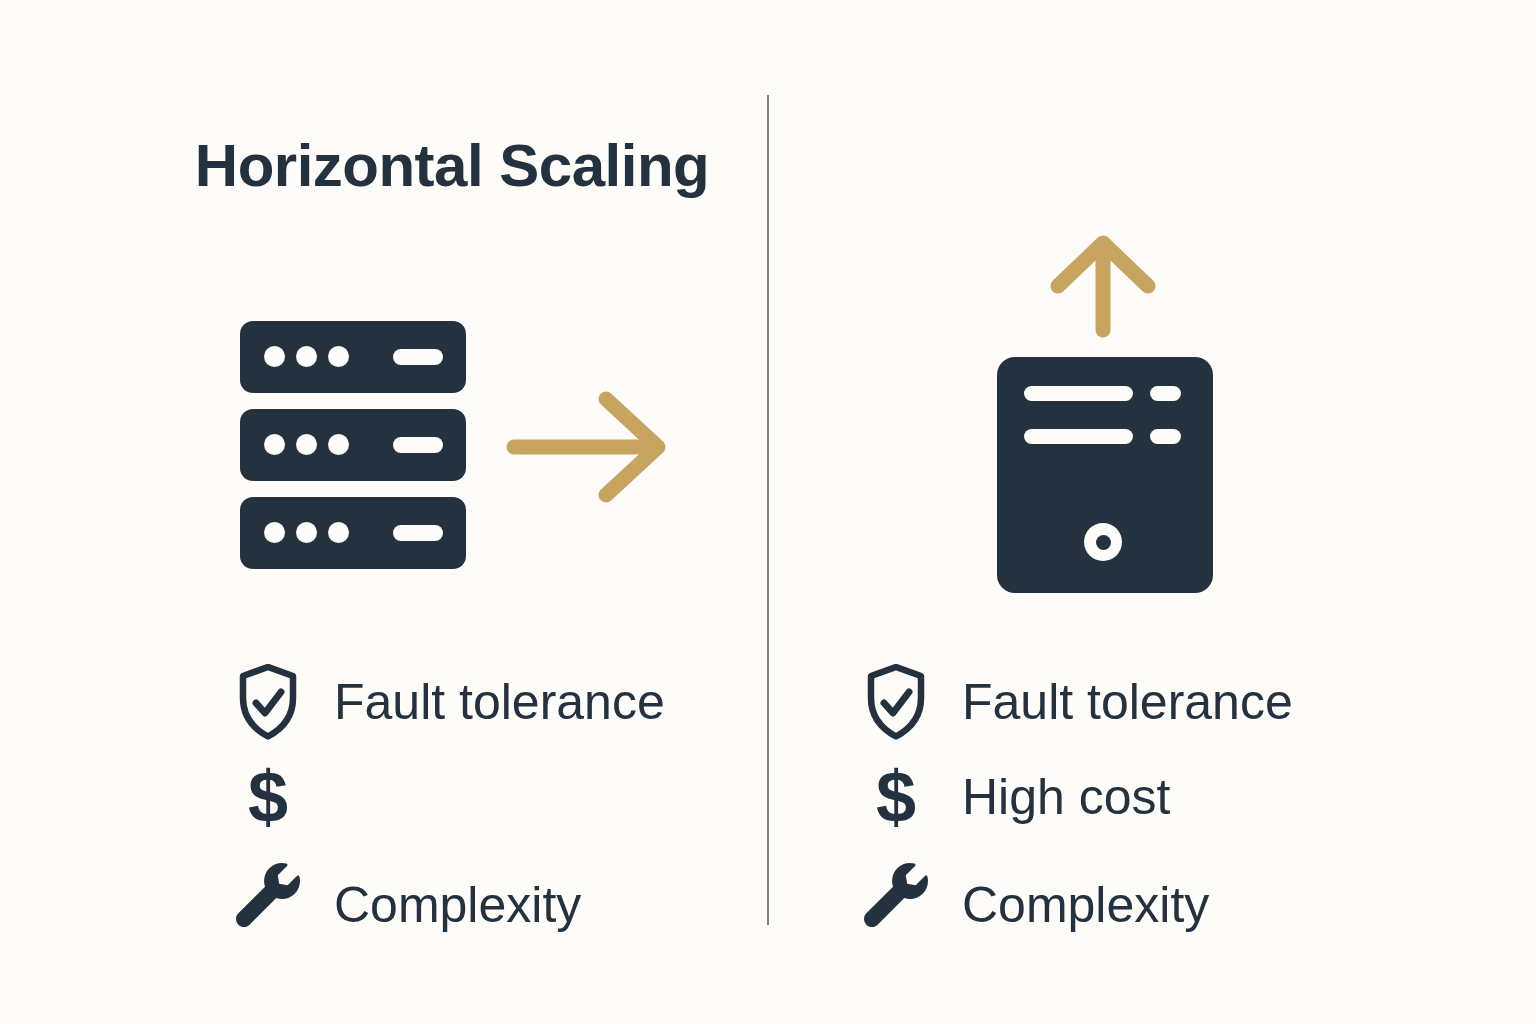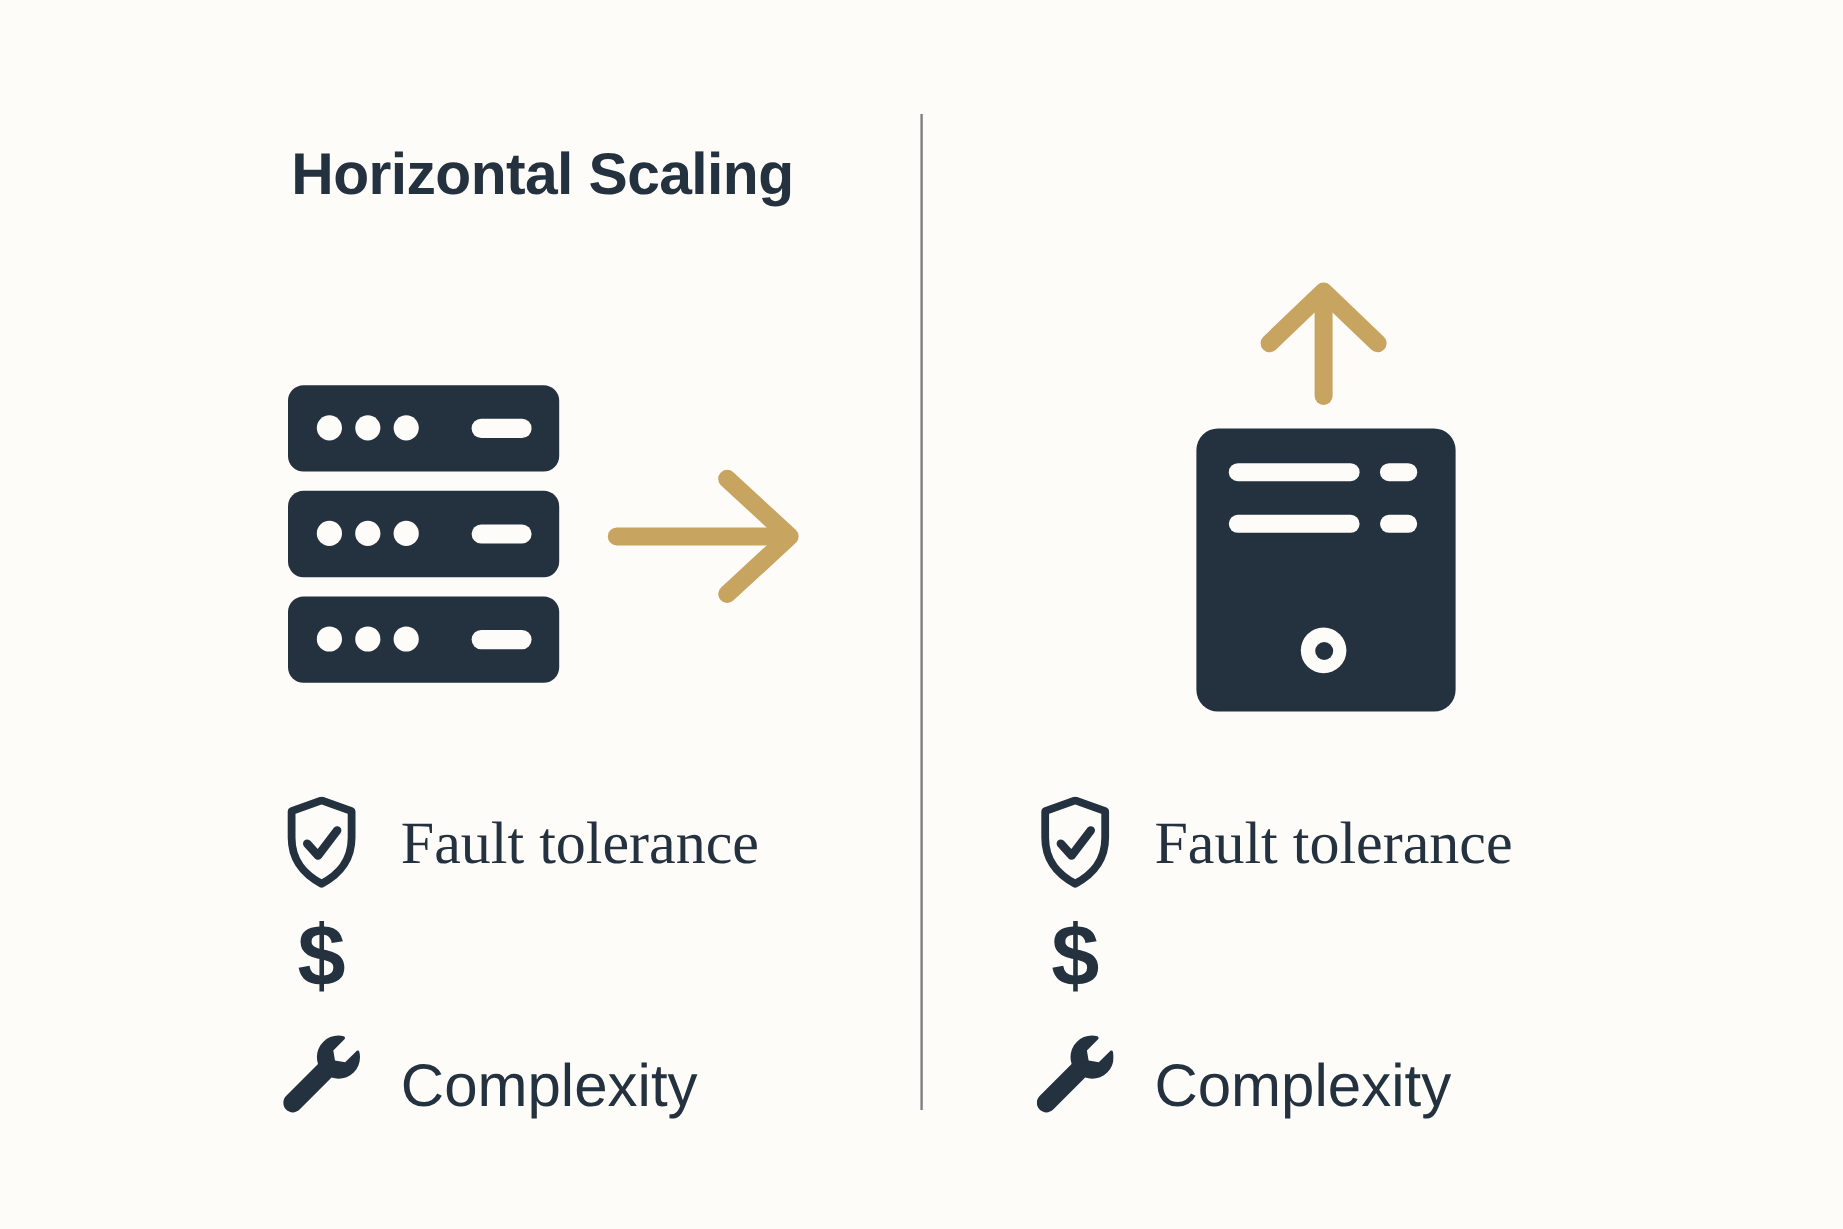--- a/index.html
+++ b/index.html
@@ -9,23 +9,23 @@
   }
   .canvas {
     position: relative;
     width: 1536px;
     height: 1024px;
     background: #fdfcf9;
     overflow: hidden;
   }
   .title {
     position: absolute;
-    top: 122px;
+    top: 136px;
     transform: translateX(-50%);
-    font-size: 49px;
+    font-size: 60px;
     font-weight: 600;
     letter-spacing: -0.5px;
     color: #24313e;
     line-height: 1;
     white-space: nowrap;
   }
   .title.left  { left: 452px; }
   .title.right { left: 1100px; }
 
   .divider {
@@ -131,21 +131,21 @@
     white-space: nowrap;
   }
   .dollar-glyph {
     font-size: 72px;
     font-weight: 700;
     color: #24313e;
     line-height: 1;
   }
   .col-l { left: 236px; }
   .col-r { left: 864px; }
-  .row-1 { top: 660px; font-family: Liberation Serif, serif; }
+  .row-1 { top: 660px; }
   .row-2 { top: 755px; }
   .row-3 { top: 846px; align-items: flex-end; }
 </style>
 </head>
 <body>
 
 <div class="canvas">
 
   <div class="title left">Horizontal Scaling</div>
 
@@ -218,20 +218,21 @@
       <svg width="62" height="76" viewBox="0 0 62 76">
         <path d="M31 3 L56 12 L56 34 C56 54 45 65 31 72.5 C17 65 6 54 6 34 L6 12 Z" fill="none" stroke="#24313e" stroke-width="6.5" stroke-linejoin="round"></path>
         <polyline points="19,39 28,49 44,28" fill="none" stroke="#24313e" stroke-width="7" stroke-linecap="round" stroke-linejoin="round"></polyline>
       </svg>
     </span>
     <span class="feature-label">Fault tolerance</span>
   </div>
 
   <div class="feature-row col-r row-2">
     <span class="icon-slot dollar-glyph">$</span>
+    <span class="feature-label">High cost</span>
   </div>
 
   <div class="feature-row col-r row-3">
     <span class="icon-slot">
       <svg width="70" height="70" viewBox="0 0 512 512">
         <path fill="#24313e" d="M507.73 109.1c-2.24-9.03-13.54-12.09-20.12-5.51l-74.36 74.36-67.88-11.31-11.31-67.88 74.36-74.36c6.62-6.62 3.43-17.9-5.66-20.16-47.38-11.74-99.55.91-136.58 37.93-39.64 39.64-50.55 97.1-34.05 147.2L18.74 402.76c-24.99 24.99-24.99 65.51 0 90.5 24.99 24.99 65.51 24.99 90.5 0l213.21-213.21c50.12 16.71 107.47 5.68 147.37-34.22 37.07-37.07 49.7-89.32 37.91-136.73z"></path>
       </svg>
     </span>
     <span class="feature-label">Complexity</span>
   </div>

